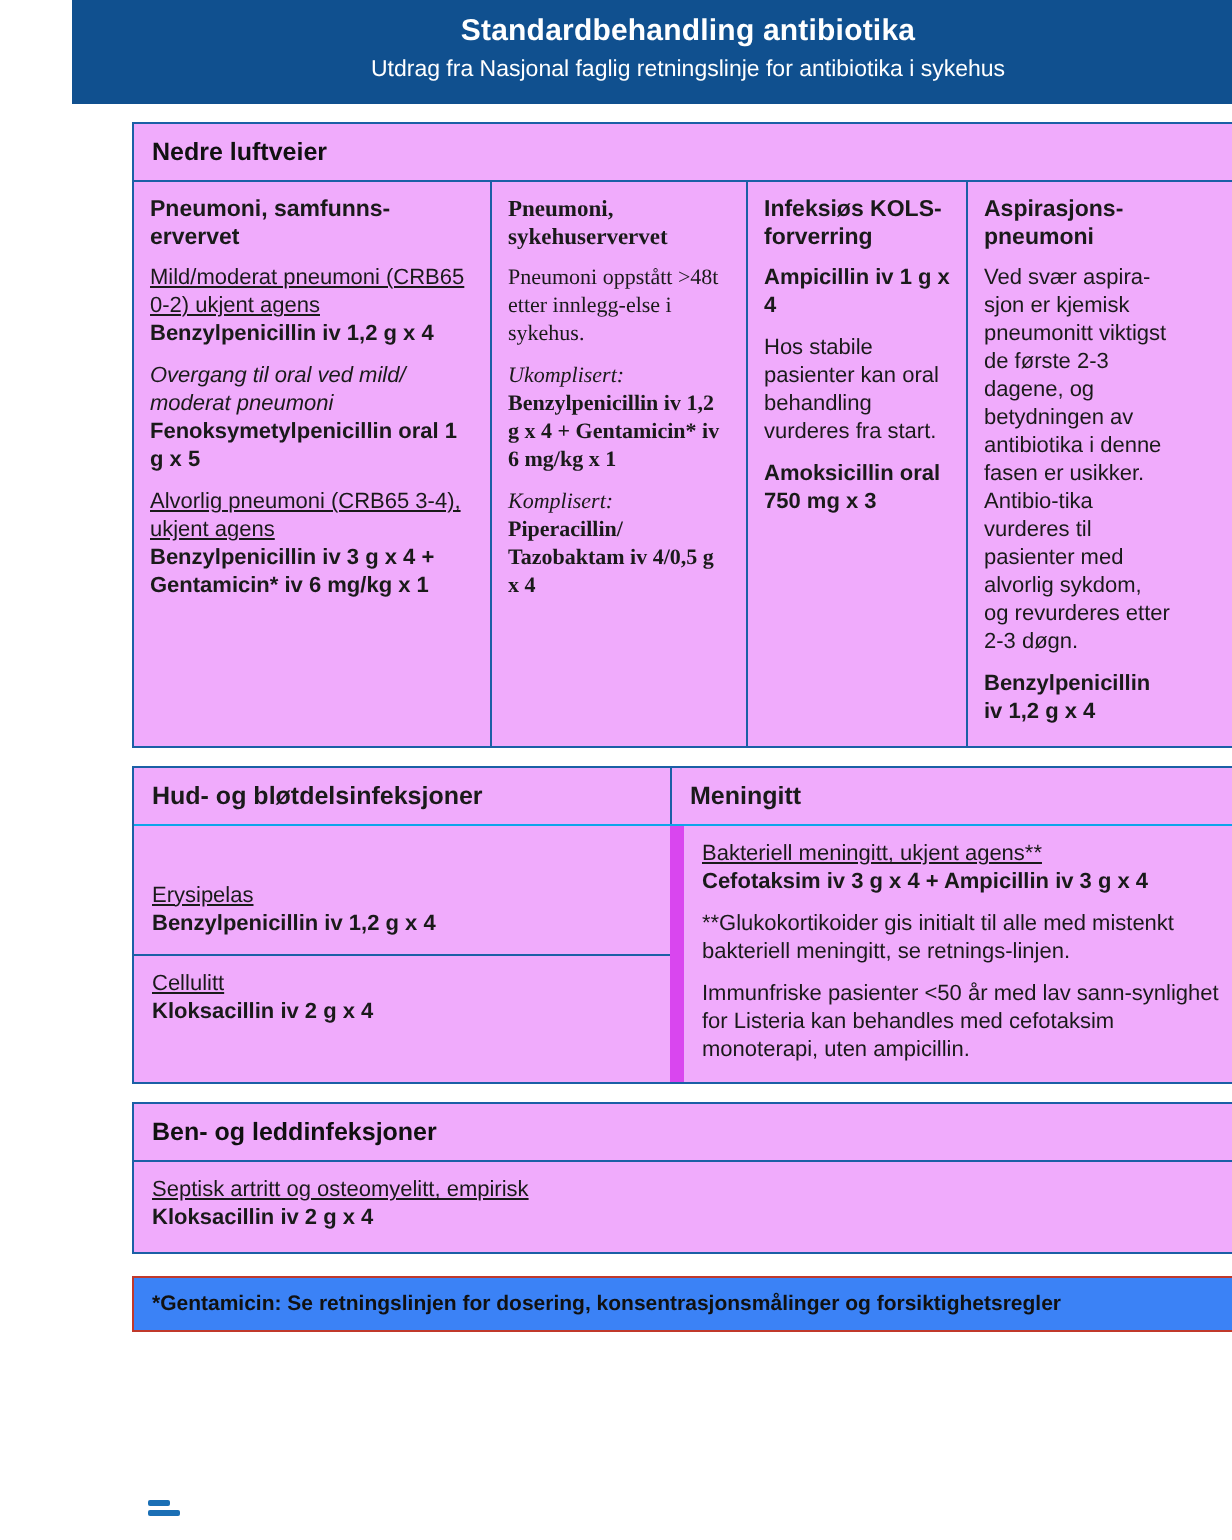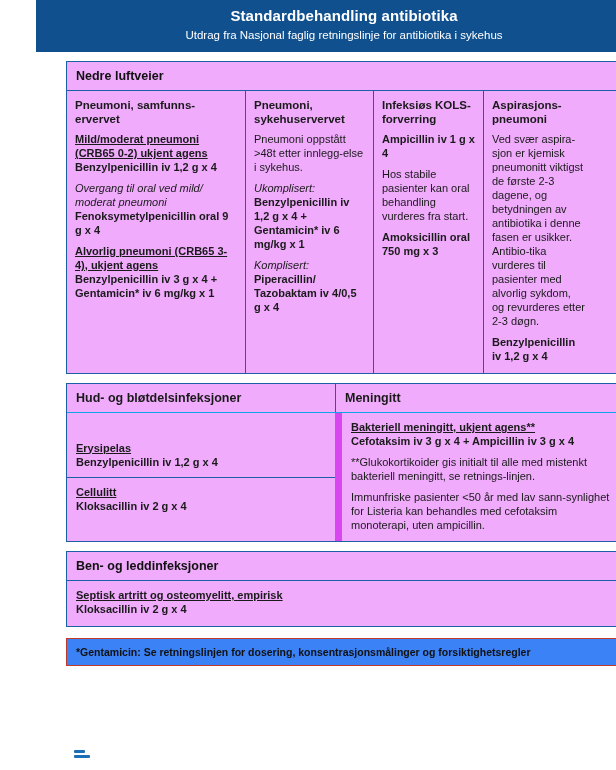--- a/index.html
+++ b/index.html
@@ -85,40 +85,39 @@
   .blk {
     margin-bottom: 7px;
   }
   .blk:last-child {
     margin-bottom: 0;
   }
   .uline {
     text-decoration: underline;
     line-height: 14px;
     display: block;
-    font-weight: bold;
   }
   .ital {
     font-style: italic;
     line-height: 14px;
     display: block;
   }
   .bold {
     font-weight: bold;
     line-height: 14px;
     display: block;
   }
   .plain {
     line-height: 14px;
     display: block;
   }
 
   
   .sec1 .c1 { width: 178px; }
-  .sec1 .c2 { width: 128px; }
+  .sec1 .c2 { width: 128px; font-family: Liberation Serif, serif; }
   .sec1 .c3 { width: 110px; }
   .sec1 .c4 { width: 110px; }
 
   
   .sec2-head {
     display: flex;
     border-bottom: 1px solid #0ea5e9;
     justify-content: flex-end;
   }
   .sec2-head .h1 {
@@ -206,21 +205,21 @@
     <div class="cols">
 
       <div class="col c1">
         <div class="col-head">Pneumoni, samfunns-ervervet</div>
         <div class="blk">
           <span class="uline">Mild/moderat pneumoni (CRB65 0-2) ukjent agens</span>
           <span class="bold">Benzylpenicillin iv 1,2 g x 4</span>
         </div>
         <div class="blk">
           <span class="ital">Overgang til oral ved mild/ moderat pneumoni</span>
-          <span class="bold">Fenoksymetylpenicillin oral 9 g x 4</span>
+          <span class="bold">Fenoksymetylpenicillin oral 1 g x 5</span>
         </div>
         <div class="blk">
           <span class="uline">Alvorlig pneumoni (CRB65 3-4), ukjent agens</span>
           <span class="bold">Benzylpenicillin iv 3 g x 4 + Gentamicin* iv 6 mg/kg x 1</span>
         </div>
       </div>
 
       <div class="col c2">
         <div class="col-head">Pneumoni, sykehuservervet</div>
         <div class="blk">

